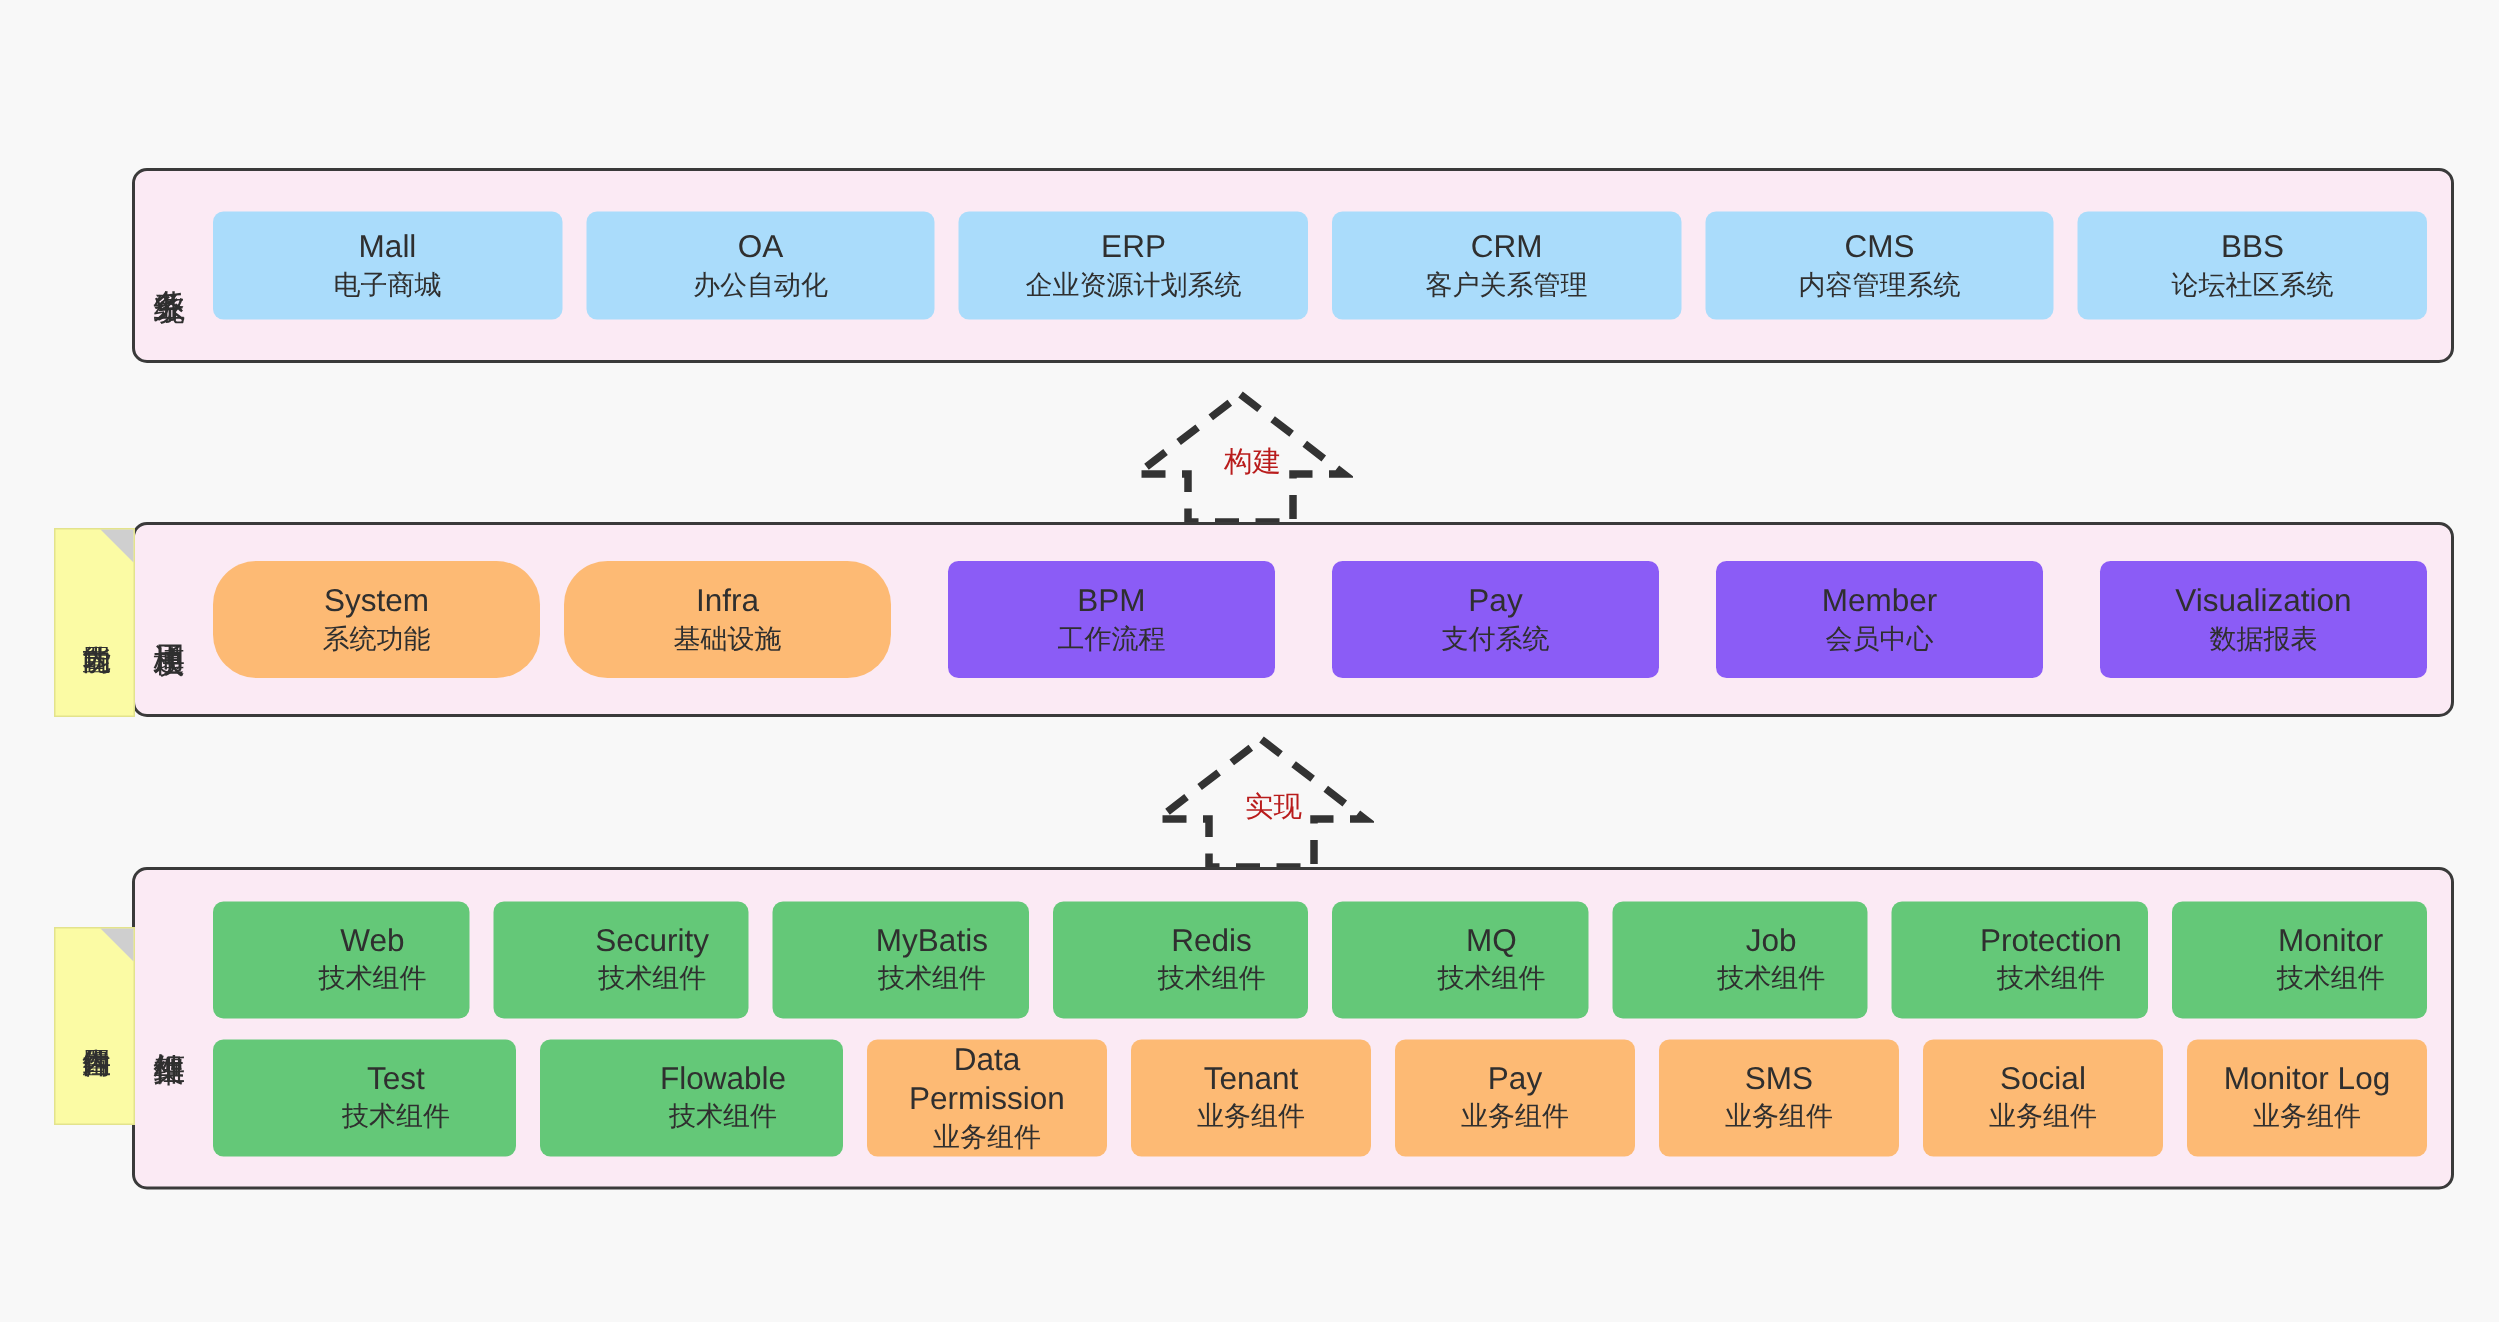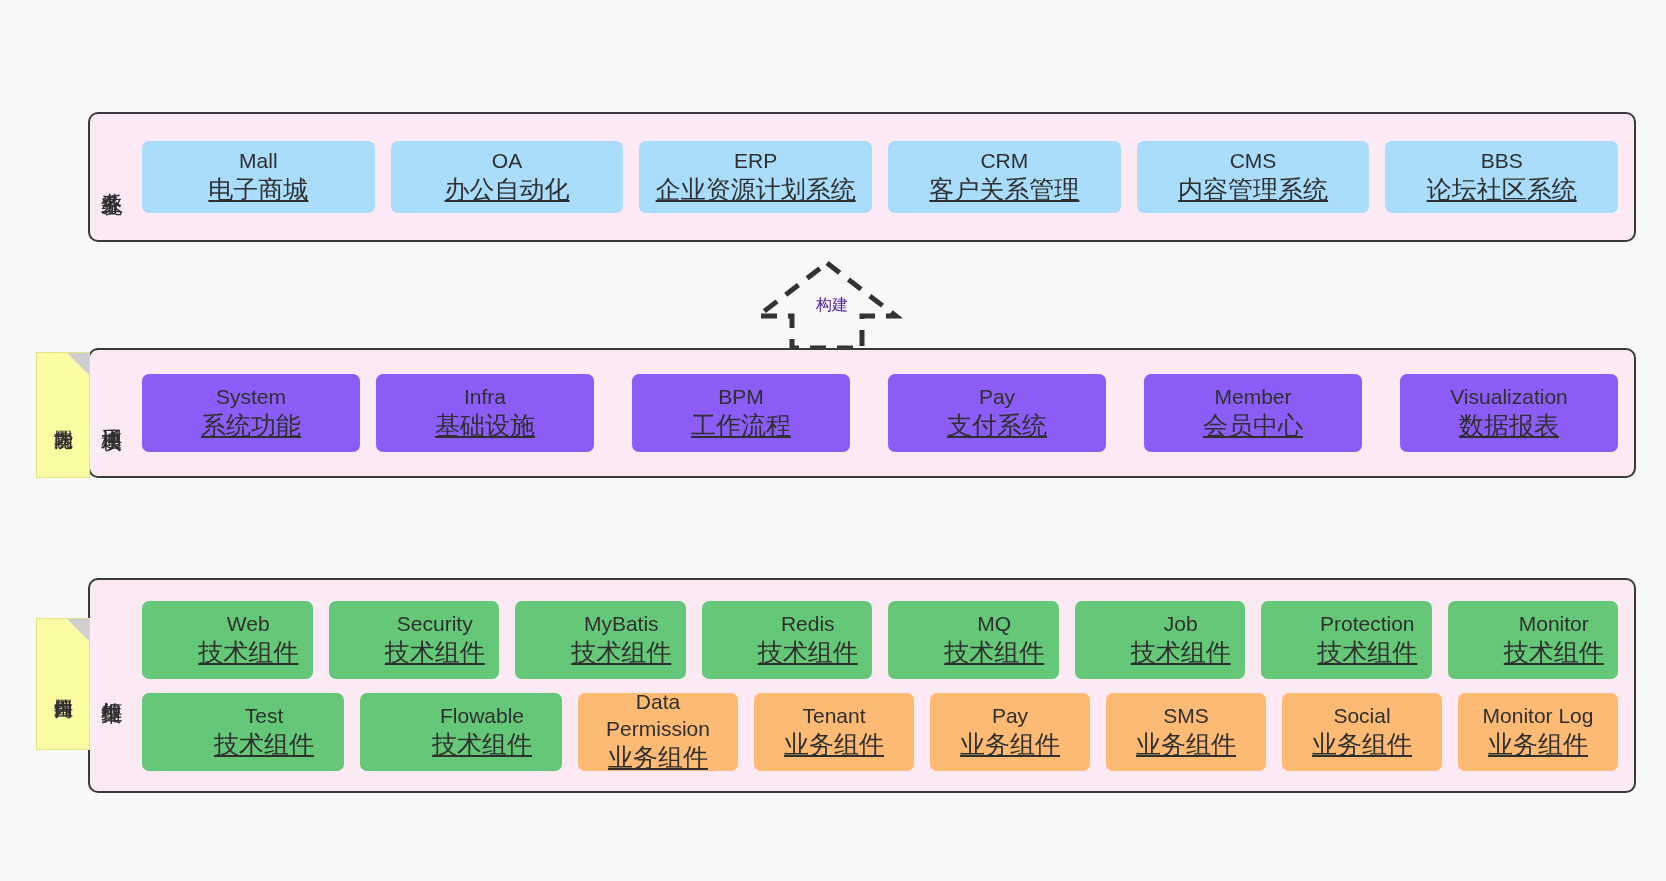--- a/index.html
+++ b/index.html
@@ -73,26 +73,25 @@
     text-align: center;
     line-height: 1.26;
     box-sizing: border-box;
     padding: 4px 6px;
   }
   .card .t-en {
     font-size: 21px;
     color: #2f2f2f;
   }
   .card .t-cn {
-    font-size: 25px;
+    font-size: 18px;
     color: #2f2f2f;
-    text-decoration: underline;
   }
   .c-blue   { background: #aadcfb; }
-  .c-red    { background: #8b5cf6; }
+  .c-red    { background: #fdba74; border-radius: 29px; }
   .c-pink   { background: #8b5cf6; margin-left: 22px; }
   .c-green  { background: #64c878; padding-left: 48px; }
   .c-lgreen { background: #fdba74; }
 
   
   #layer-business { left: 88px;  top: 112px; width: 1548px; height: 130px; }
   #layer-modules  { left: 88px;  top: 348px; width: 1548px; height: 130px; }
   #layer-frame    { left: 88px;  top: 578px; width: 1548px; height: 215px; }
 
   #layer-business .card { height: 72px; }
@@ -129,22 +128,22 @@
   }
   #note-features   { left: 36px; top: 352px; height: 126px; }
   #note-components { left: 36px; top: 618px; height: 132px; }
 
   
   .arrow { position: absolute; }
   #arrow-build { left: 752px; top: 258px; }
   #arrow-impl  { left: 766px; top: 488px; }
   .arrow-label {
     position: absolute;
-    font-size: 16px;
-    color: #4c1d95;
+    font-size: 19px;
+    color: #b91c1c;
     white-space: nowrap;
     user-select: none;
   }
   #arrow-build .arrow-label { left: 64px; top: 37px; }
   #arrow-impl  .arrow-label { left: 64px; top: 37px; }
 </style>
 </head>
 <body>
 
 <div class="canvas">
@@ -213,20 +212,26 @@
           <span class="t-cn">会员中心</span>
         </div>
         <div class="card c-pink">
           <span class="t-en">Visualization</span>
           <span class="t-cn">数据报表</span>
         </div>
       </div>
     </div>
   </div>
 
+  <div class="arrow" id="arrow-impl">
+    <svg width="150" height="95" viewBox="0 0 150 95">
+      <path d="M 75 5 L 144 58 L 110 58 L 110 90 L 40 90 L 40 58 L 6 58 Z" fill="none" stroke="#333333" stroke-width="5" stroke-dasharray="16 11" stroke-linejoin="miter"></path>
+    </svg>
+    <span class="arrow-label">实现</span>
+  </div>
 
   <div class="layer" id="layer-frame">
     <div class="layer-label">框架组件</div>
     <div class="layer-body">
       <div class="row">
         <div class="card c-green">
           <span class="t-en">Web</span>
           <span class="t-cn">技术组件</span>
         </div>
         <div class="card c-green">

